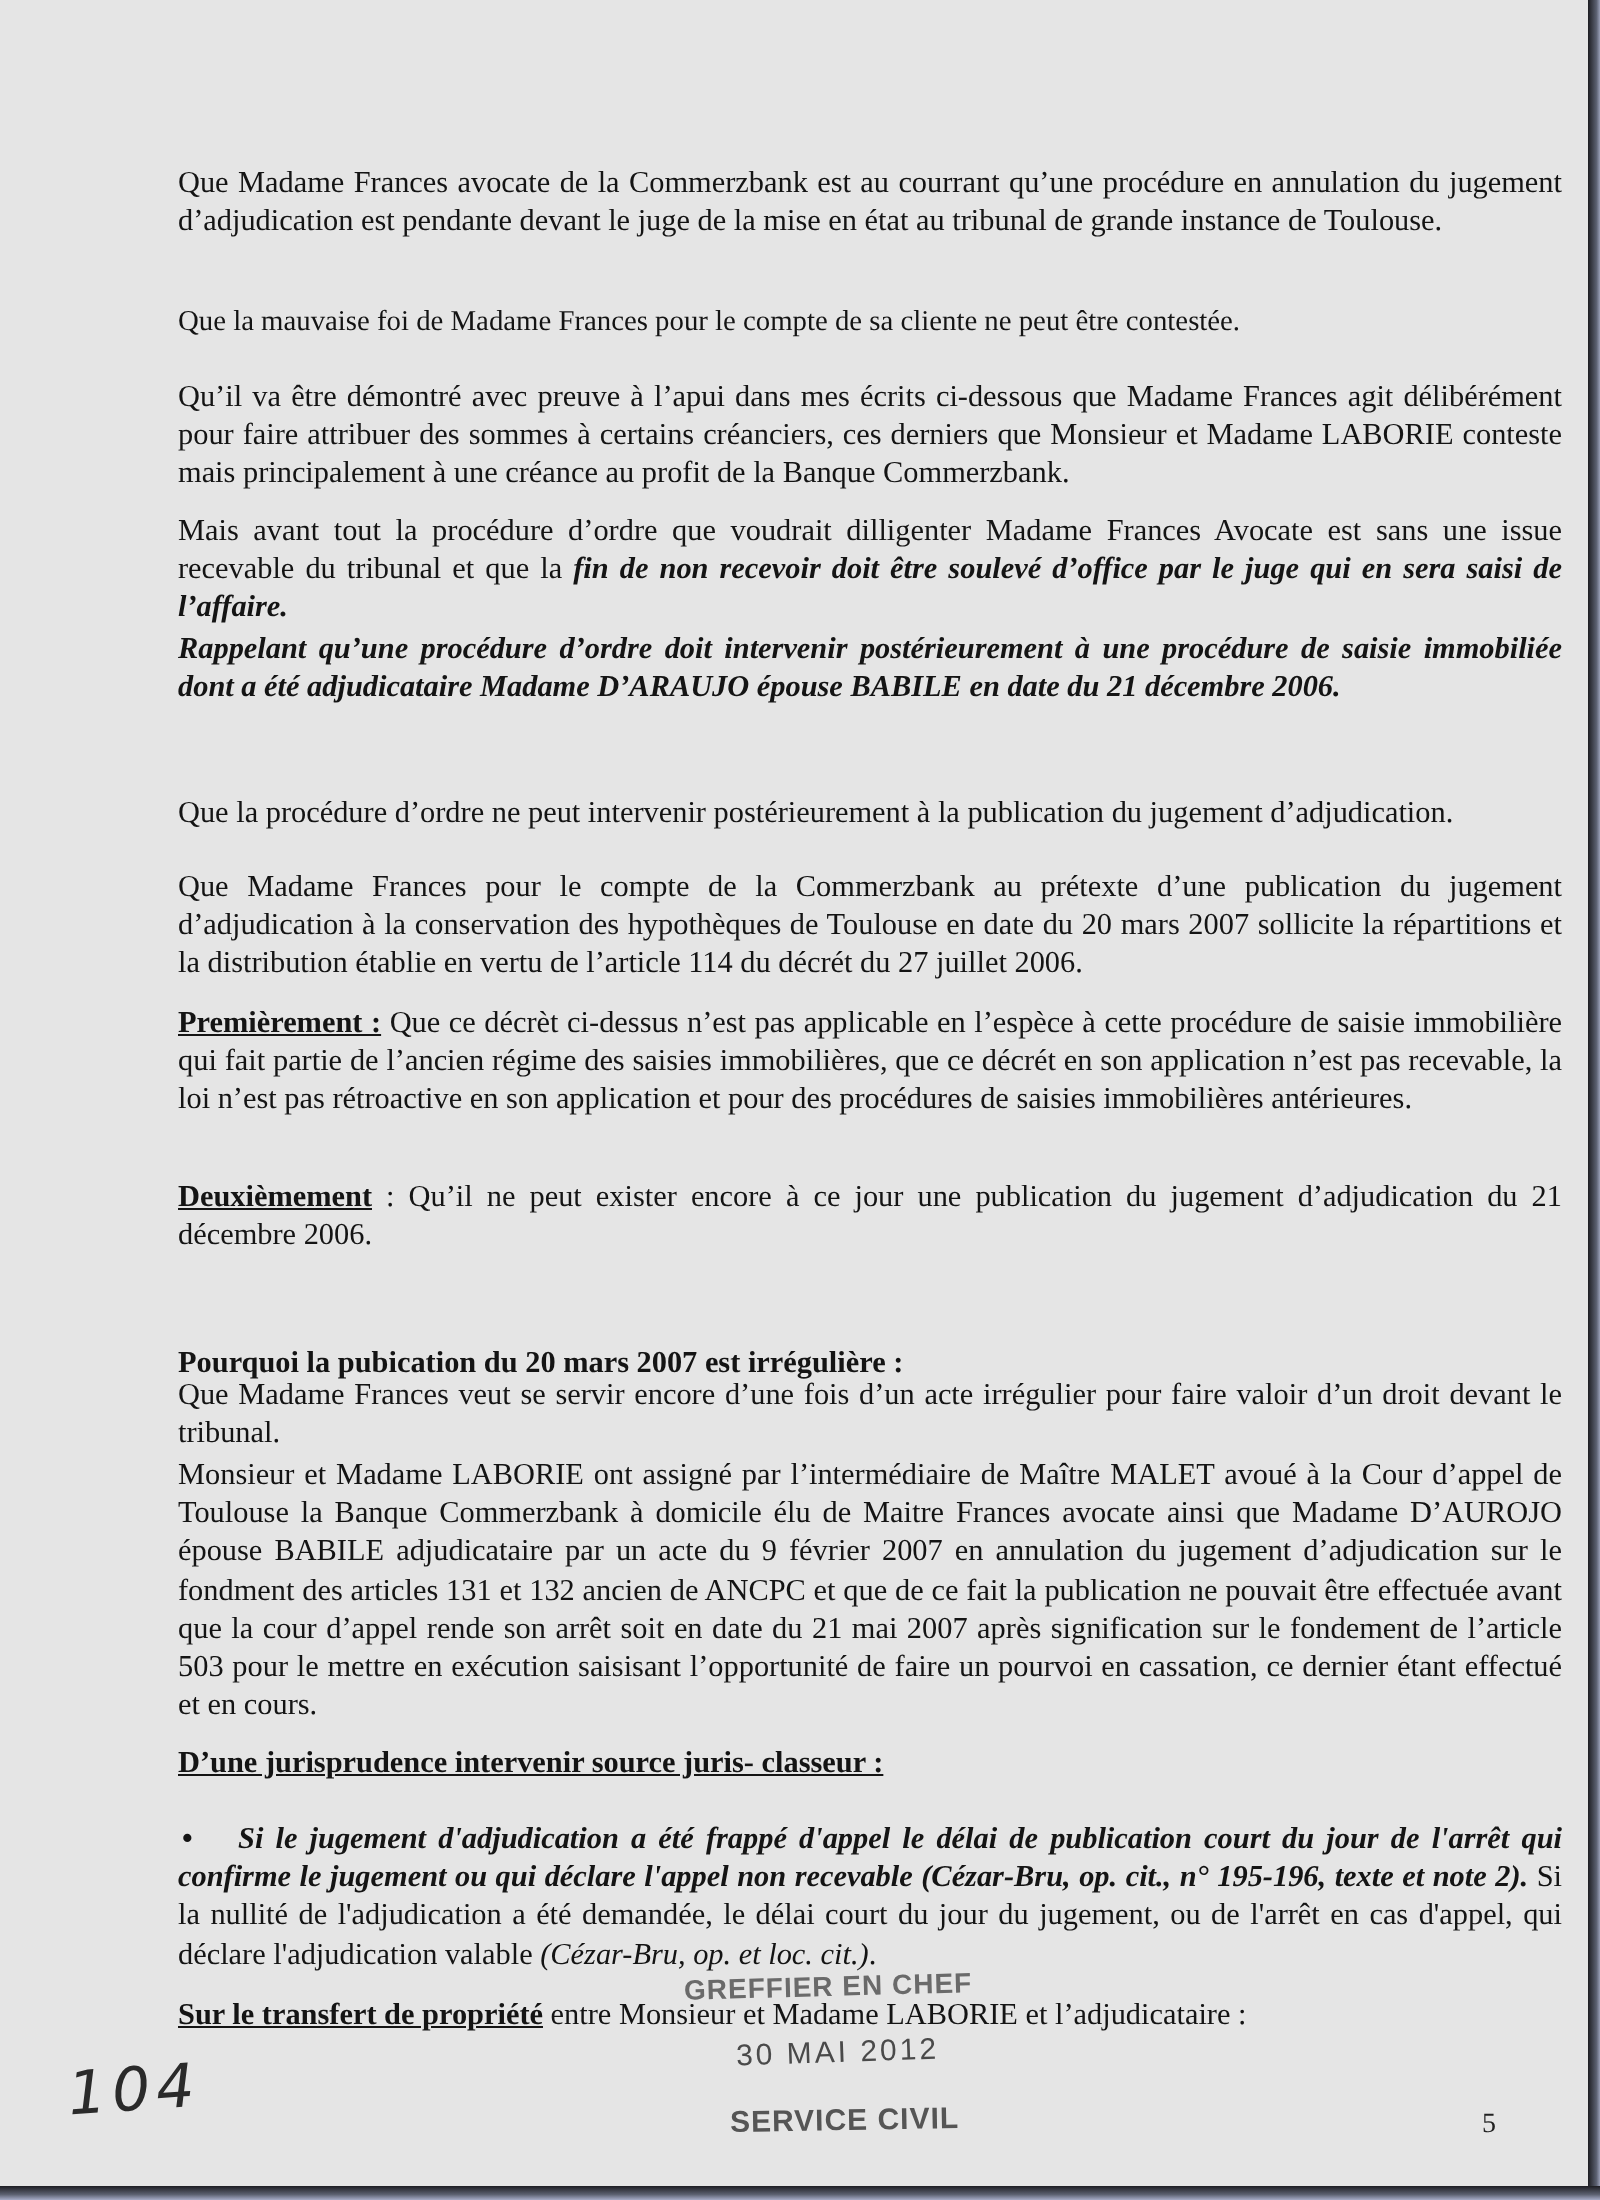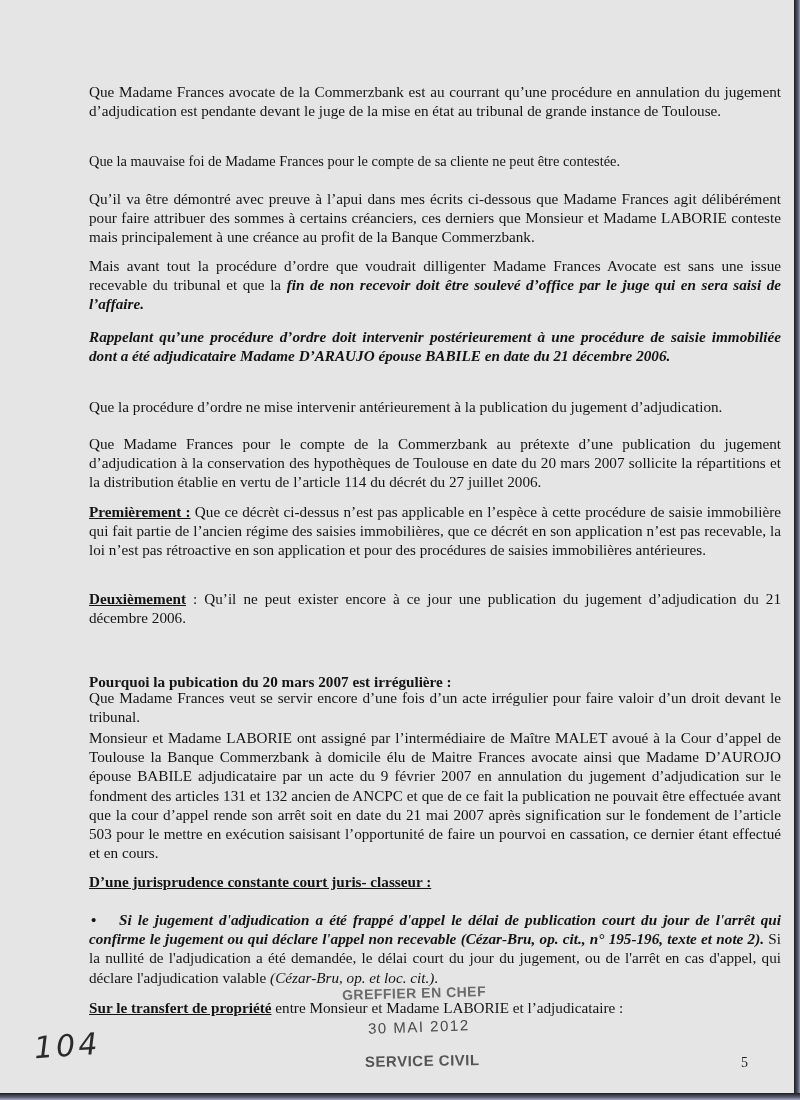--- a/index.html
+++ b/index.html
@@ -120,41 +120,41 @@
     <p class="p" style="top:82px;">Que Madame Frances avocate de la Commerzbank est au courrant qu’une procédure en annulation du jugement d’adjudication est pendante devant le juge de la mise en état au tribunal de grande instance de Toulouse.</p>
 
     <p class="p small" style="top:152px;">Que la mauvaise foi de Madame Frances pour le compte de sa cliente ne peut être contestée.</p>
 
     <p class="p" style="top:189px;">Qu’il va être démontré avec preuve à l’apui dans mes écrits ci-dessous que Madame Frances agit délibérément pour faire attribuer des sommes à certains créanciers, ces derniers que Monsieur et Madame LABORIE conteste mais principalement à une créance au profit de la Banque Commerzbank.</p>
 
     <p class="p" style="top:256px;">
       <span>Mais avant tout la procédure d’ordre que voudrait dilligenter Madame Frances Avocate est sans une issue recevable du tribunal et que la </span><span class="bi">fin de non recevoir doit être soulevé d’office par le juge qui en sera saisi de l’affaire.</span>
     </p>
 
-    <p class="p bi" style="top:327px;font-family:Liberation Serif, serif;">Rappelant qu’une procédure d’ordre doit intervenir postérieurement à une procédure de saisie immobiliée dont a été adjudicataire Madame D’ARAUJO épouse BABILE en date du 21 décembre 2006.</p>
+    <p class="p bi" style="top:315px;font-family:Liberation Serif, serif;">Rappelant qu’une procédure d’ordre doit intervenir postérieurement à une procédure de saisie immobiliée dont a été adjudicataire Madame D’ARAUJO épouse BABILE en date du 21 décembre 2006.</p>
 
-    <p class="p" style="top:397px;">Que la procédure d’ordre ne mise intervenir antérieurement à la publication du jugement d’adjudication.</p>
+    <p class="p" style="top:397px;">Que la procédure d’ordre ne peut intervenir postérieurement à la publication du jugement d’adjudication.</p>
 
     <p class="p" style="top:434px;">Que Madame Frances pour le compte de la Commerzbank au prétexte d’une publication du jugement d’adjudication à la conservation des hypothèques de Toulouse en date du 20 mars 2007 sollicite la répartitions et la distribution établie en vertu de l’article 114 du décrét du 27 juillet 2006.</p>
 
     <p class="p" style="top:502px;">
       <span class="heading-u">Premièrement :</span><span> Que ce décrèt ci-dessus n’est pas applicable en l’espèce à cette procédure de saisie immobilière qui fait partie de l’ancien régime des saisies immobilières, que ce décrét en son application n’est pas recevable, la loi n’est pas rétroactive en son application et pour des procédures de saisies immobilières antérieures.</span>
     </p>
 
     <p class="p" style="top:589px;">
       <span class="heading-u">Deuxièmement</span><span> : Qu’il ne peut exister encore à ce jour une publication du jugement d’adjudication du 21 décembre 2006.</span>
     </p>
 
     <p class="p" style="top:640px;margin-top:48px;">Que Madame Frances veut se servir encore d’une fois d’un acte irrégulier pour faire valoir d’un droit devant le tribunal.</p>
 
     <p class="p" style="top:672px;font-weight:bold;">Pourquoi la pubication du 20 mars 2007 est irrégulière :</p>
 
     <p class="p" style="top:728px;">Monsieur et Madame LABORIE ont assigné par l’intermédiaire de Maître MALET avoué à la Cour d’appel de Toulouse la Banque Commerzbank à domicile élu de Maitre Frances avocate ainsi que Madame D’AUROJO épouse BABILE adjudicataire par un acte du 9 février 2007 en annulation du jugement d’adjudication sur le fondment des articles 131 et 132 ancien de ANCPC et que de ce fait la publication ne pouvait être effectuée avant que la cour d’appel rende son arrêt soit en date du 21 mai 2007 après signification sur le fondement de l’article 503 pour le mettre en exécution saisisant l’opportunité de faire un pourvoi en cassation, ce dernier étant effectué et en cours.</p>
 
-    <p class="p heading-u" style="top:872px;">D’une jurisprudence constante court juris- classeur :</p>
+    <p class="p heading-u" style="top:872px;">D’une jurisprudence intervenir source juris- classeur :</p>
 
     <p class="p" style="top:910px;">
       <span class="bullet">•</span><span class="bi">Si le jugement d'adjudication a été frappé d'appel le délai de publication court du jour de l'arrêt qui confirme le jugement ou qui déclare l'appel non recevable (Cézar-Bru, op. cit., n° 195-196, texte et note 2).</span><span> Si la nullité de l'adjudication a été demandée, le délai court du jour du jugement, ou de l'arrêt en cas d'appel, qui déclare l'adjudication valable </span><span style="font-style:italic;">(Cézar-Bru, op. et loc. cit.)</span><span>.</span>
     </p>
 
     <p class="p" style="top:998px;">
       <span class="heading-u">Sur le transfert de propriété</span><span>  entre Monsieur et Madame LABORIE et l’adjudicataire :</span>
     </p>
   </div>
 

